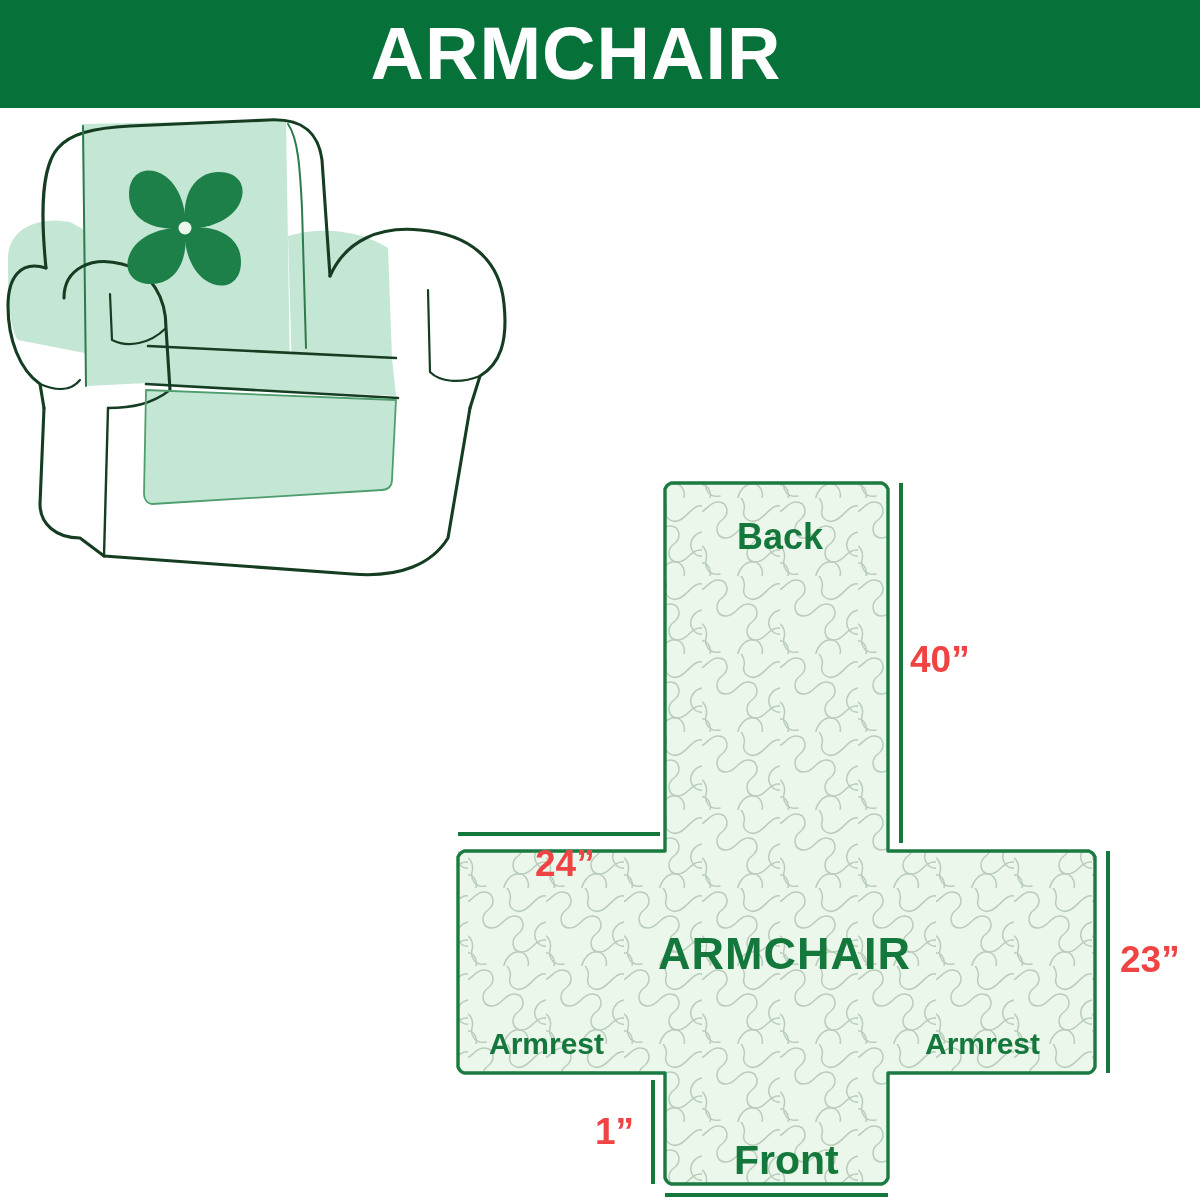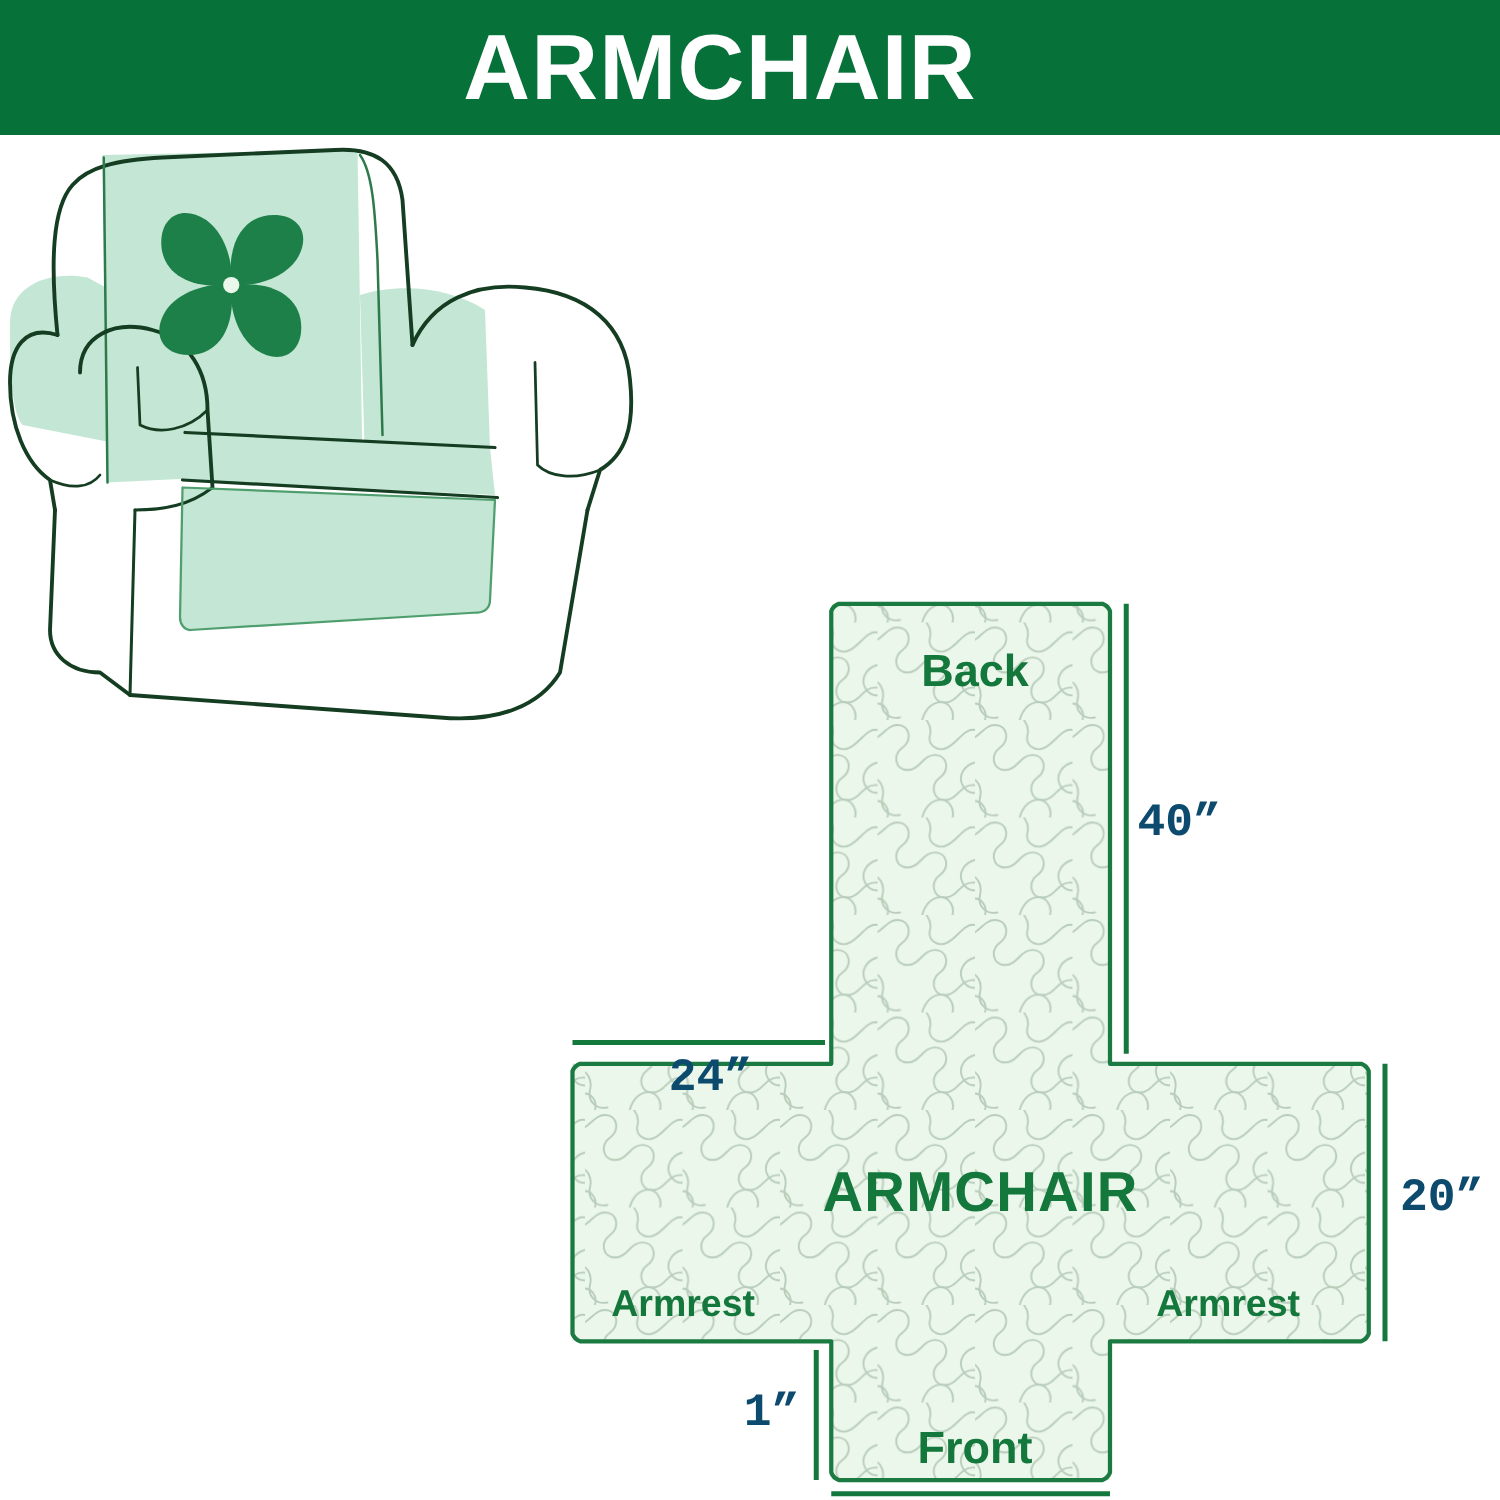--- a/index.html
+++ b/index.html
@@ -57,33 +57,33 @@
   .pat-label {
     position: absolute;
     color: #14773c;
     font-weight: bold;
     font-family: "Liberation Sans", sans-serif;
     white-space: nowrap;
     line-height: 1;
   }
   .dim-label {
     position: absolute;
-    color: #0c4a6e;
+    color: #ef4444;
     font-weight: bold;
-    font-family: Liberation Mono, monospace;
+    font-family: Liberation Sans, sans-serif;
     white-space: nowrap;
     line-height: 1;
     font-size: 37px;
   }
 
   #label-back      { left: 737px; top: 390px; font-size: 36px; margin-top: 21px; }
   #label-armchair  { left: 658px; top: 823px; font-size: 45px; letter-spacing: 1px; }
   #label-armrest-l { left: 489px; top: 921px; font-size: 30px; }
   #label-armrest-r { left: 925px; top: 921px; font-size: 30px; }
-  #label-front     { left: 734px; top: 1032px; font-size: 36px; }
+  #label-front     { left: 734px; top: 1032px; font-size: 41px; }
 
   #dim-40 { left: 910px; top: 533px; }
   #dim-23 { left: 1120px; top: 833px; }
   #dim-24-top { left: 535px; top: 693px; margin-top: 44px; }
   #dim-13 { left: 595px; top: 1005px; }
 </style>
 </head>
 <body>
 
 <div id="header-banner">
@@ -234,17 +234,17 @@
   <div class="pat-label" id="label-armrest-l">Armrest</div>
 
   <div class="pat-label" id="label-armrest-r">Armrest</div>
 
   <div class="pat-label" id="label-front">Front</div>
 
   <div class="dim-label" id="dim-40">40”</div>
 
   <div class="dim-label" id="dim-24-top">24”</div>
 
-  <div class="dim-label" id="dim-23">20”</div>
+  <div class="dim-label" id="dim-23">23”</div>
 
   <div class="dim-label" id="dim-13">1”</div>
 
 </div>
 
 </body></html>

